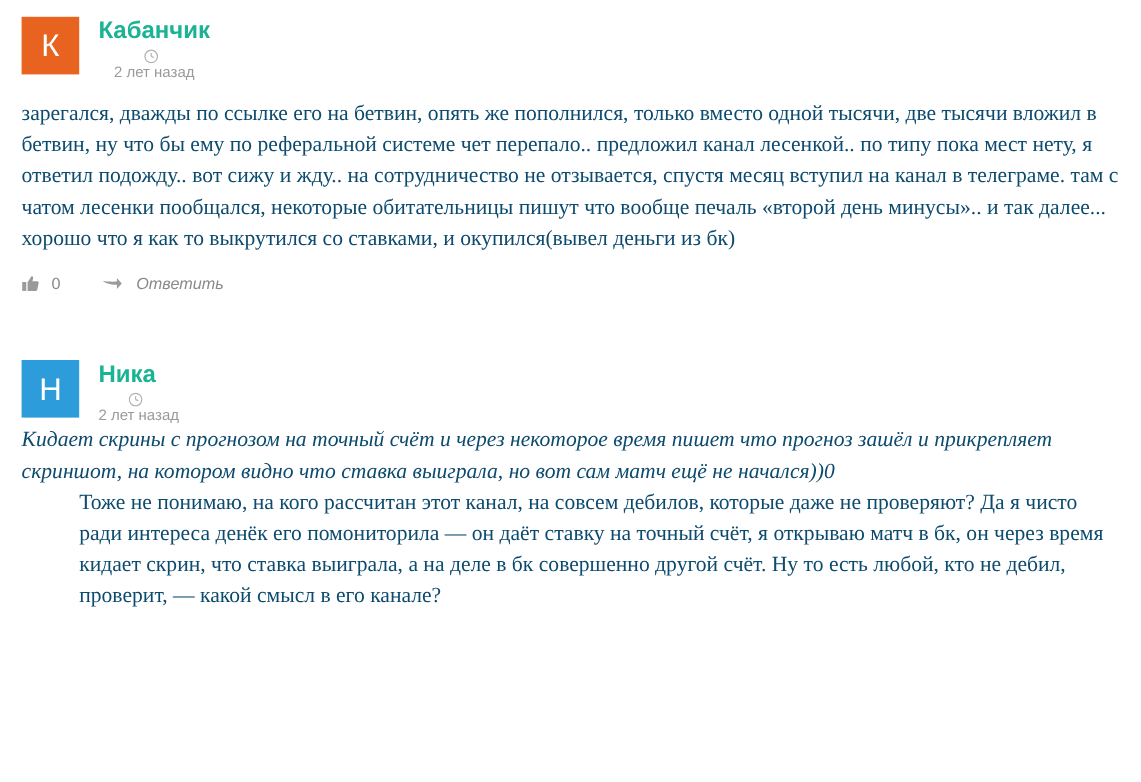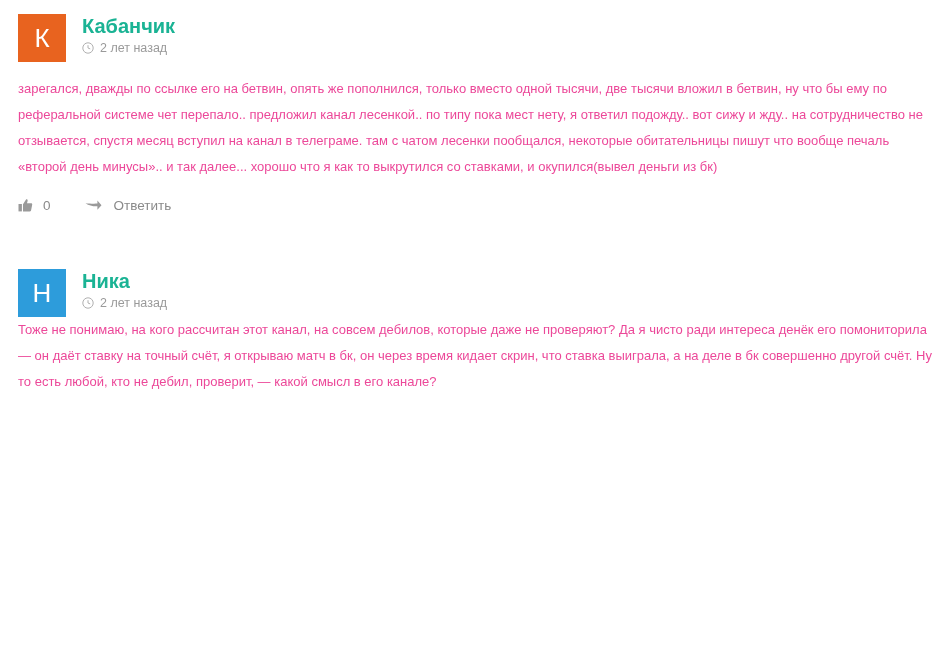--- a/index.html
+++ b/index.html
@@ -49,34 +49,36 @@
     font-weight: bold;
     line-height: 18px;
   }
   .meta {
     margin-top: 6px;
     display: flex;
     align-items: center;
     color: #9a9a9a;
     font-size: 12.5px;
     line-height: 14px;
+    flex-direction: column;
   }
   .clock-icon {
     width: 12px;
     height: 12px;
     margin-right: 6px;
     display: inline-block;
   }
   .clock-icon svg { display: block; }
   .body-text {
     margin-top: 14px;
-    font-size: 13px;
+    font-size: 18px;
     line-height: 26px;
-    color: #ec4899;
+    color: #0c4a6e;
     max-width: 915px;
+    font-family: Liberation Serif, serif;
   }
   .body-text.italic {
     font-style: italic;
   }
   .actions {
     margin-top: 18px;
     display: flex;
     align-items: center;
     color: #8a8a8a;
     font-size: 13.5px;
@@ -92,20 +94,21 @@
     height: 15px;
     margin-right: 10px;
     display: inline-block;
   }
   .like .thumb svg { display: block; }
   .like-count { color: #8a8a8a; font-size: 13.5px; }
   .reply {
     display: flex;
     align-items: center;
     cursor: pointer;
+    font-style: italic;
   }
   .reply .arrow {
     width: 17px;
     height: 13px;
     margin-right: 12px;
     display: inline-block;
   }
   .reply .arrow svg { display: block; }
   .reply-label { color: #8a8a8a; font-size: 13.5px; }
   .spacer-1 { height: 38px; }
@@ -168,16 +171,17 @@
             <svg width="12" height="12" viewBox="0 0 12 12">
               <circle cx="6" cy="6" r="5.2" fill="none" stroke="#b0b0b0" stroke-width="1"></circle>
               <line x1="6" y1="6" x2="6" y2="3.2" stroke="#b0b0b0" stroke-width="1"></line>
               <line x1="6" y1="6" x2="8.2" y2="6.9" stroke="#b0b0b0" stroke-width="1"></line>
             </svg>
           </span>
           <span>2 лет назад</span>
         </div>
       </div>
     </div>
+    <div class="body-text italic p-block">Кидает скрины с прогнозом на точный счёт и через некоторое время пишет что прогноз зашёл и прикрепляет скриншот, на котором видно что ставка выиграла, но вот сам матч ещё не начался))0</div>
     <div class="body-text p-block" style="margin-top:0;">Тоже не понимаю, на кого рассчитан этот канал, на совсем дебилов, которые даже не проверяют? Да я чисто ради интереса денёк его помониторила — он даёт ставку на точный счёт, я открываю матч в бк, он через время кидает скрин, что ставка выиграла, а на деле в бк совершенно другой счёт. Ну то есть любой, кто не дебил, проверит, — какой смысл в его канале?</div>
   </div>
 
 </div>
 
 </body></html>

